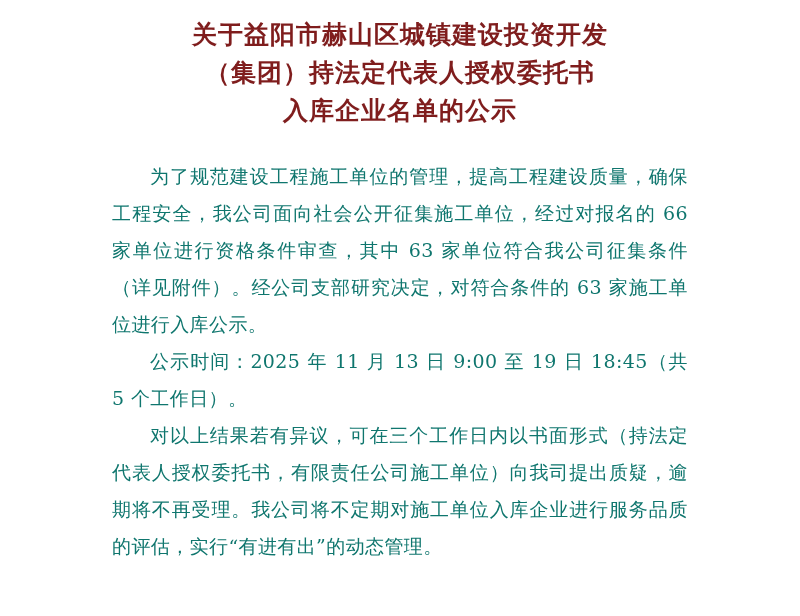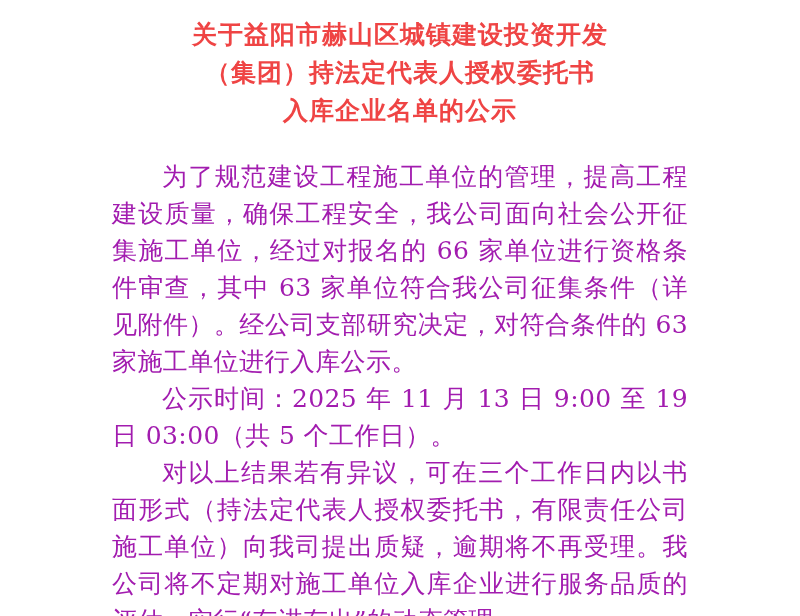--- a/index.html
+++ b/index.html
@@ -24,33 +24,33 @@
   }
   .title-block {
     padding-top: 16px;
     text-align: center;
   }
   .title-line {
     font-size: 25px;
     font-weight: bold;
     letter-spacing: 1px;
     line-height: 38px;
-    color: #ef4444;
+    color: #7f1d1d;
     font-family: "DejaVu Serif", "Liberation Serif", serif;
   }
   .body-block {
     margin-top: 28px;
     padding: 0 112px 0 112px;
   }
   .para {
-    font-size: 25px;
+    font-size: 19px;
     line-height: 37px;
     text-align: justify;
     text-justify: inter-ideograph;
-    color: #a21caf;
+    color: #0f766e;
     margin: 0 0 0 0;
     text-indent: 2em;
     letter-spacing: 0.4px;
   }
   .para + .para {
     margin-top: 0px;
   }
 </style>
 </head>
 <body>
@@ -58,17 +58,17 @@
 <div class="page">
 
   <div class="title-block">
     <div class="title-line">关于益阳市赫山区城镇建设投资开发</div>
     <div class="title-line">（集团）持法定代表人授权委托书</div>
     <div class="title-line">入库企业名单的公示</div>
   </div>
 
   <div class="body-block">
     <p class="para">为了规范建设工程施工单位的管理，提高工程建设质量，确保工程安全，我公司面向社会公开征集施工单位，经过对报名的 66 家单位进行资格条件审查，其中 63 家单位符合我公司征集条件（详见附件）。经公司支部研究决定，对符合条件的 63 家施工单位进行入库公示。</p>
-    <p class="para">公示时间：2025 年 11 月 13 日 9:00 至 19 日 03:00（共 5 个工作日）。</p>
+    <p class="para">公示时间：2025 年 11 月 13 日 9:00 至 19 日 18:45（共 5 个工作日）。</p>
     <p class="para">对以上结果若有异议，可在三个工作日内以书面形式（持法定代表人授权委托书，有限责任公司施工单位）向我司提出质疑，逾期将不再受理。我公司将不定期对施工单位入库企业进行服务品质的评估，实行“有进有出”的动态管理。</p>
   </div>
 
 </div>
 
 </body></html>

